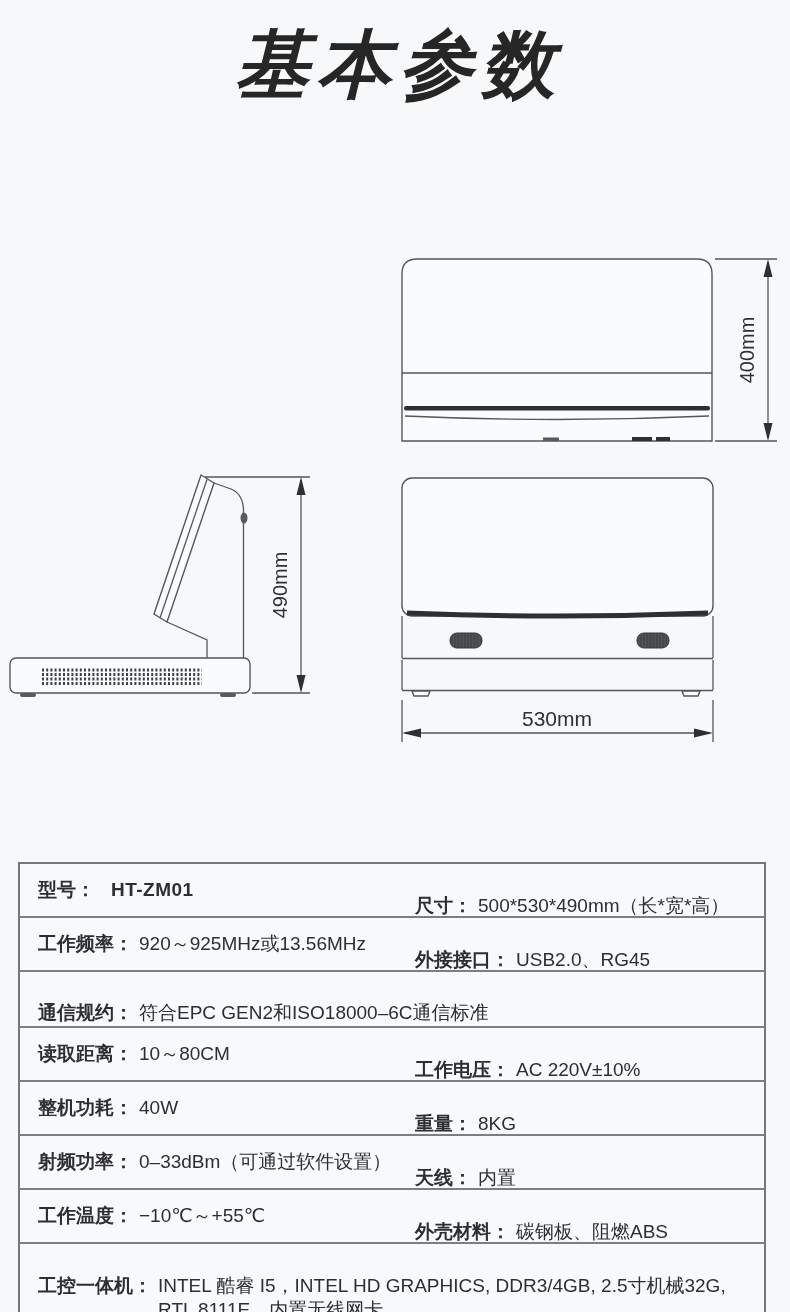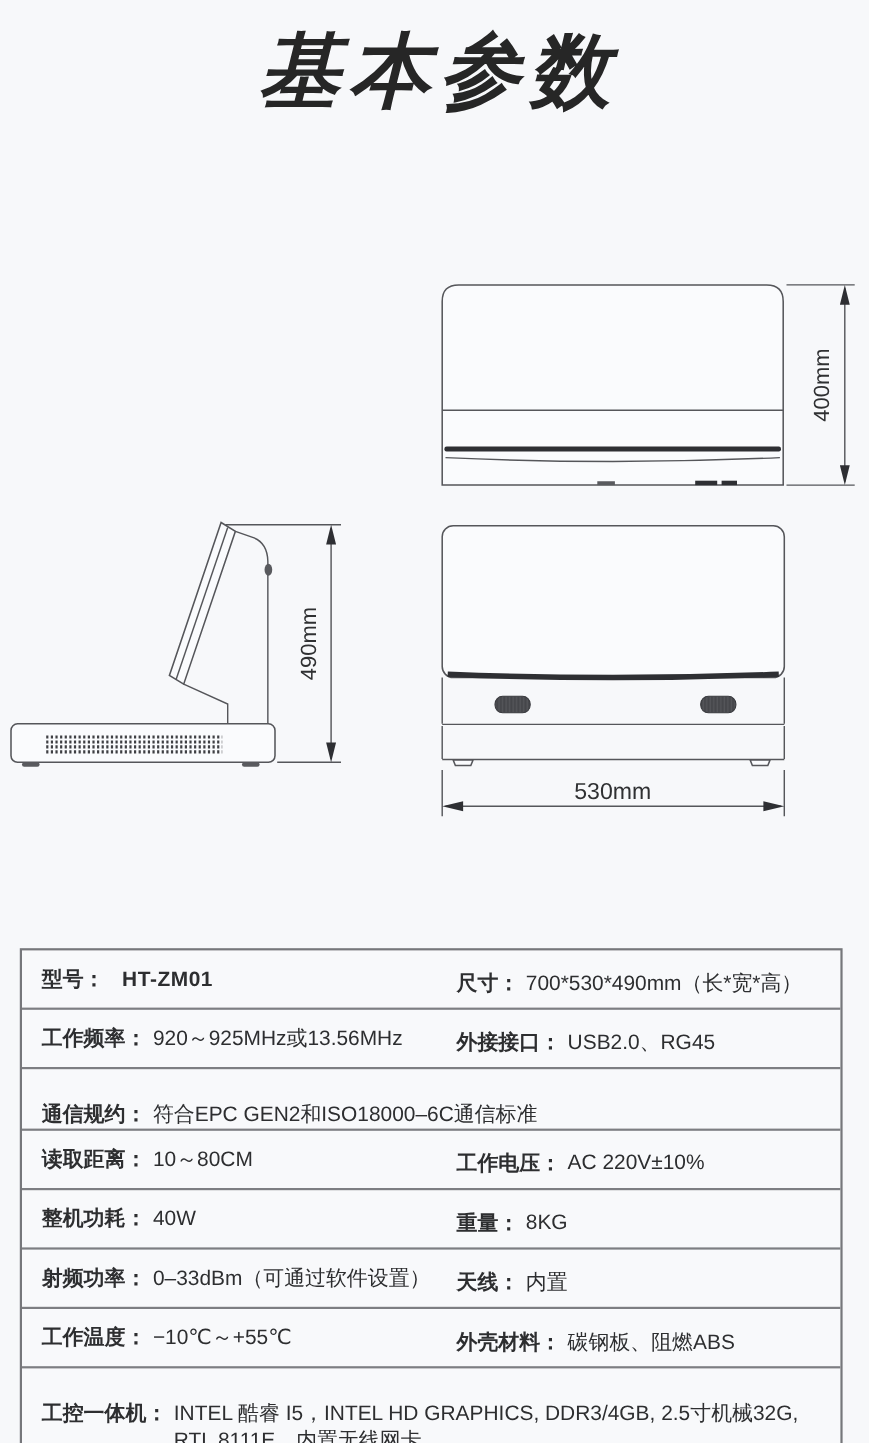--- a/index.html
+++ b/index.html
@@ -44,21 +44,21 @@
   }
   .spec-row{
     position:relative;
     min-height:52px;
     border-top:2px solid #7d7e82;
     display:flex;align-items:center;
   }
   .spec-row:first-child{border-top:none;}
   .cell-left{padding-left:18px;display:flex;align-items:baseline;}
   .cell-right{
-    position:absolute;left:395px;top:4px;height:100%;
+    position:absolute;left:395px;top:16px;height:100%;
     display:flex;align-items:center;
   }
   .cell-full{
     display:flex;align-items:baseline;
     padding-left:18px;padding-right:10px;
     width:100%;box-sizing:border-box;
   }
   .lbl{font-weight:bold;white-space:nowrap;margin-right:6px;}
   .val{font-weight:normal;}
   .cell-full .val{flex:1;margin-top:28px;}
@@ -139,21 +139,21 @@
 
 <div class="spec-table">
 
   <div class="spec-row row-model">
     <div class="cell-left">
       <span class="lbl">型号：</span>
       <span class="val">HT-ZM01</span>
     </div>
     <div class="cell-right">
       <span class="lbl">尺寸：</span>
-      <span class="val">700*530*490mm（长*宽*高）</span>
+      <span class="val">500*530*490mm（长*宽*高）</span>
     </div>
   </div>
 
   <div class="spec-row">
     <div class="cell-left">
       <span class="lbl">工作频率：</span>
       <span class="val">920～925MHz或13.56MHz</span>
     </div>
     <div class="cell-right">
       <span class="lbl">外接接口：</span>

